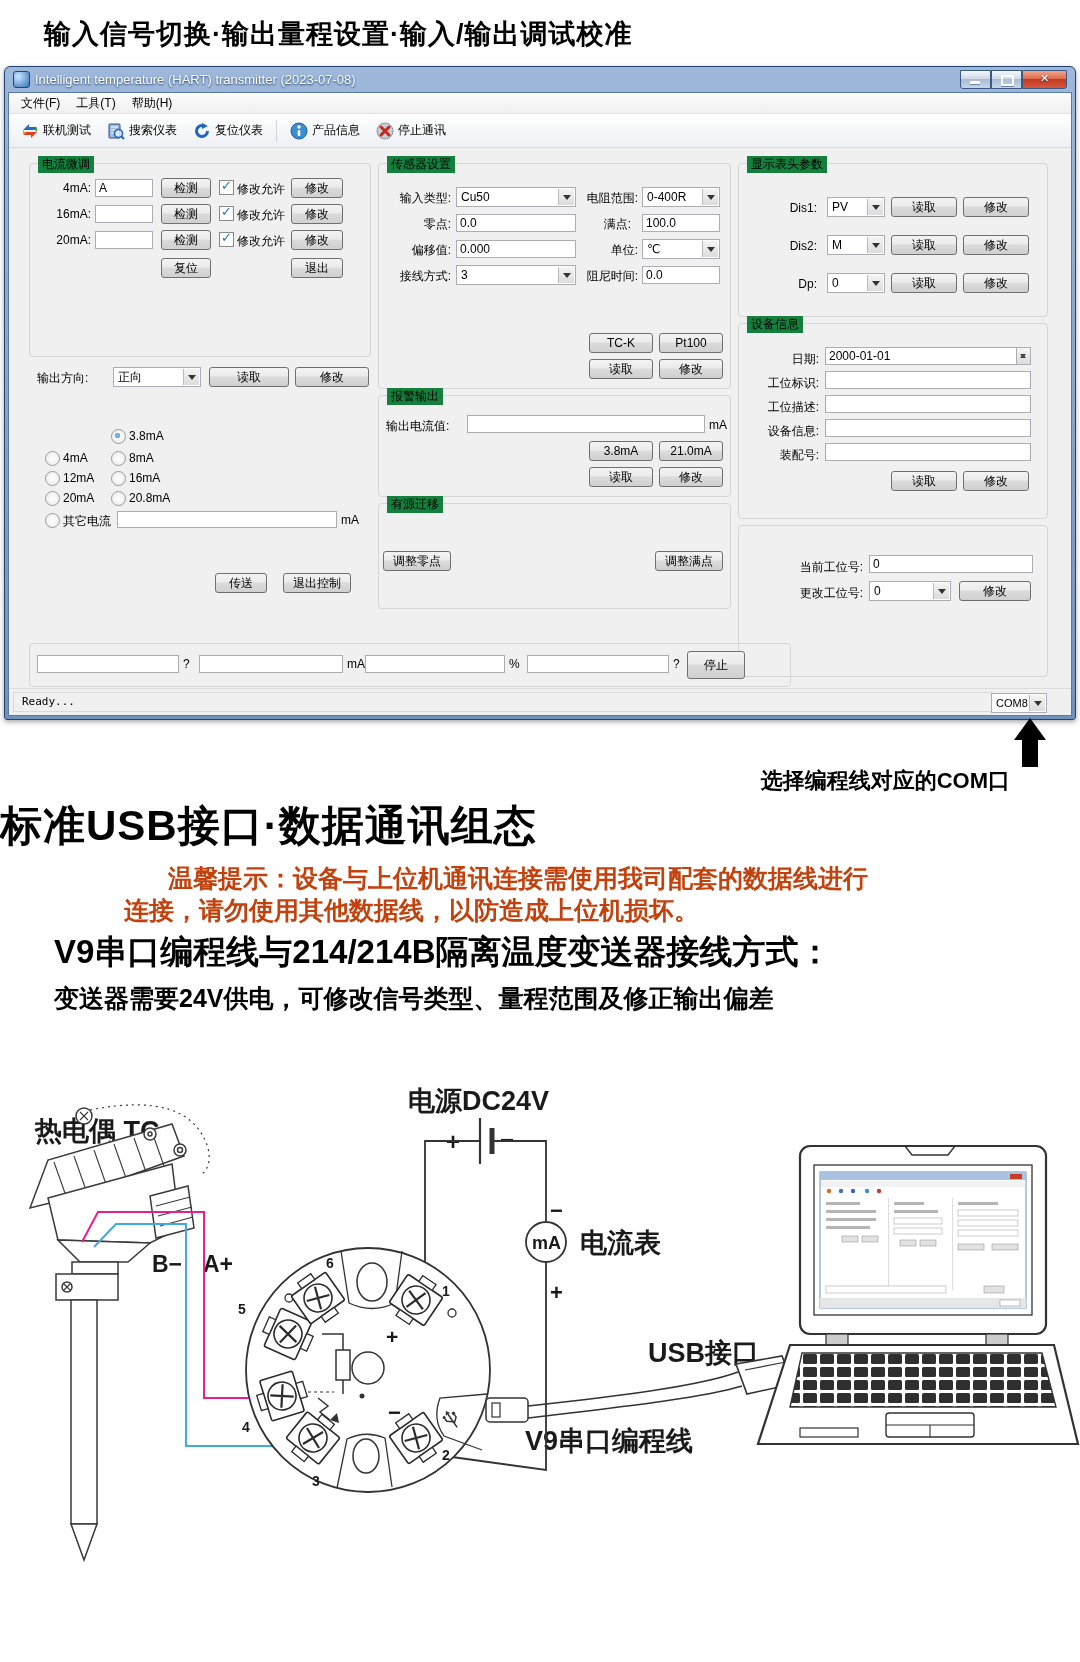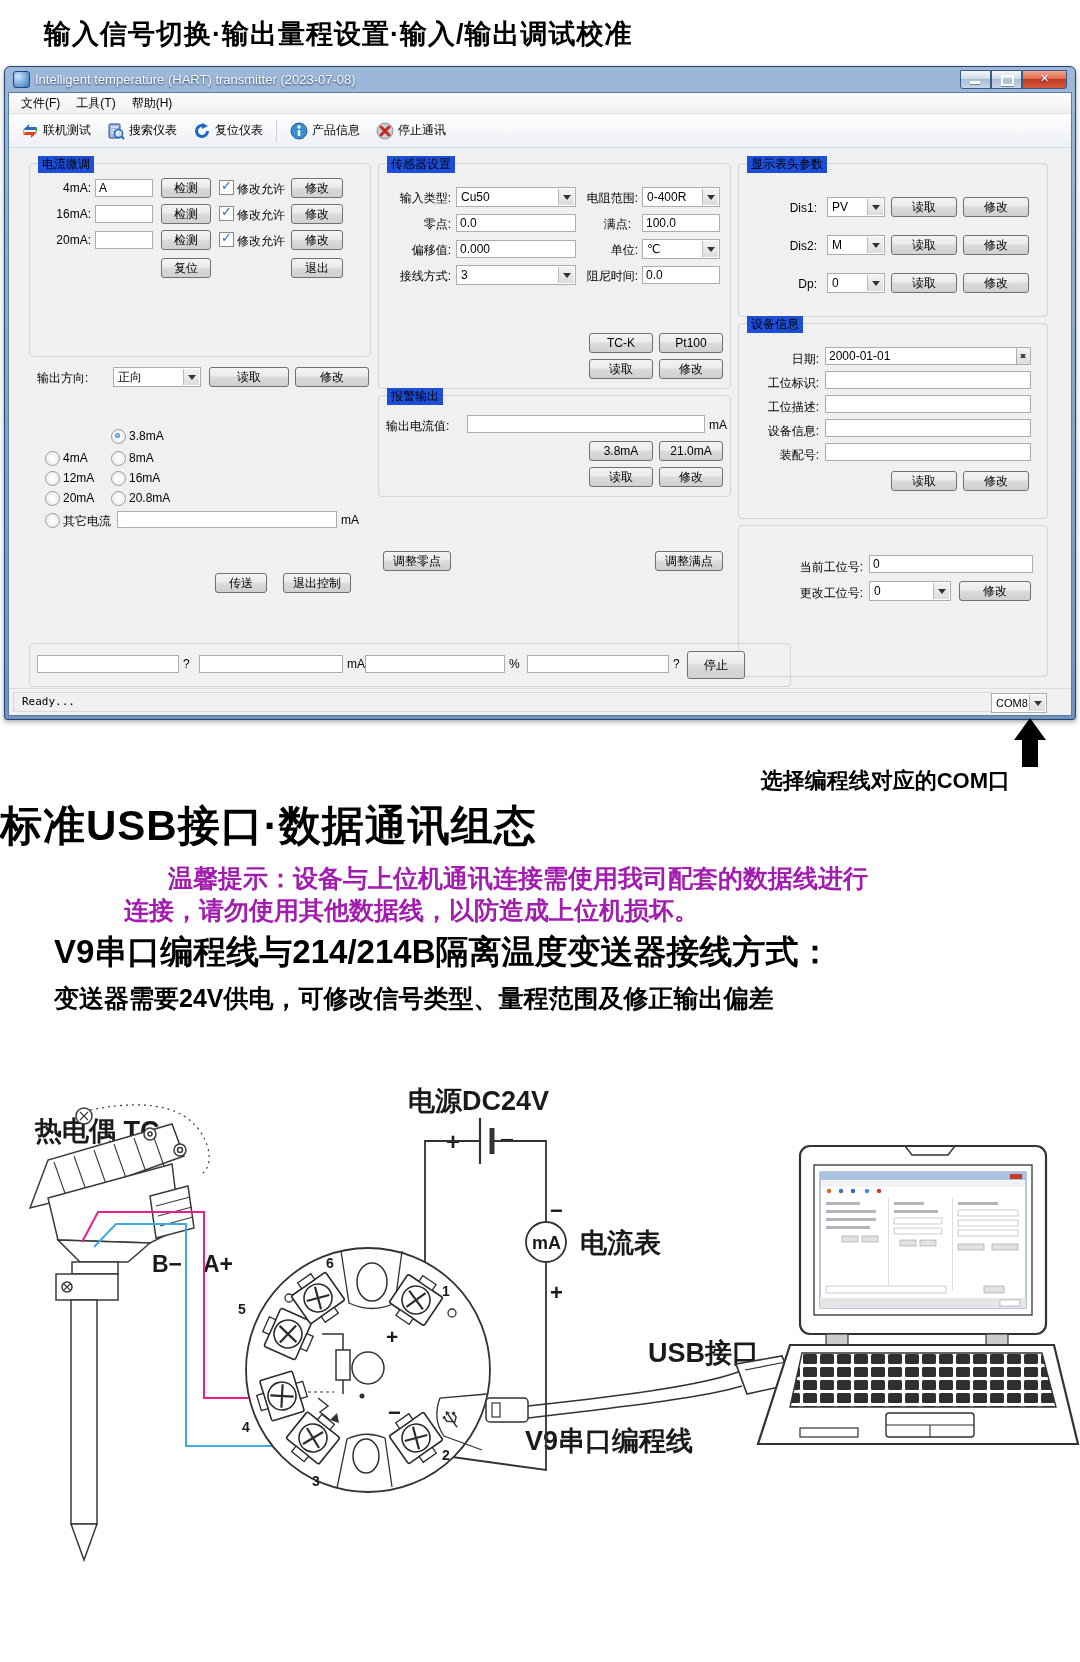--- a/index.html
+++ b/index.html
@@ -28,21 +28,21 @@
   .menubar{height:20px;background:linear-gradient(#fcfcfc,#f0f0f0);display:flex;align-items:center;font-size:12px;padding-left:4px;border-bottom:1px solid #e2e2e2}
   .menubar span{padding:2px 8px}
   .toolbar{height:33px;background:linear-gradient(#fefefe,#edf0f5);border-bottom:1px solid #d7dce3;display:flex;align-items:center;padding-left:4px;font-size:12px}
   .tool{display:flex;align-items:center;gap:4px;padding:3px 8px}
   .tool svg{display:block}
   .tsep{width:1px;height:22px;background:#cdd4dd;margin:0 5px}
 
   
   .client{position:relative;height:540px;background:#f0f0f0;font-size:12px}
   .gb{position:absolute;border:1px solid #d5d5d5;border-radius:4px}
-  .gb>i{position:absolute;top:-8px;left:8px;background:#1d4ed8;padding:0 4px;font-style:normal;font-size:12px}
+  .gb>i{position:absolute;top:-8px;left:8px;background:#15803d;padding:0 4px;font-style:normal;font-size:12px}
   .btn{position:absolute;height:20px;border:1px solid #707070;border-radius:3px;font-size:12px;
        display:flex;align-items:center;justify-content:center;box-sizing:border-box;
        background:linear-gradient(#f3f3f3,#ebebeb 45%,#dbdbdb 50%,#d0d0d0)}
   .inp{position:absolute;height:18px;border:1px solid #abadb3;background:#fff;font-size:12px;
        padding:0 3px;box-sizing:border-box;font-family:inherit}
   .lbl{position:absolute;text-align:right;white-space:nowrap;font-size:12px}
   .lbl-l{position:absolute;text-align:left;white-space:nowrap;font-size:12px}
   .sel{position:absolute;height:20px;border:1px solid #abadb3;background:#fff;box-sizing:border-box;
        font-size:12px;line-height:18px;padding-left:4px;white-space:nowrap;overflow:hidden}
   .sel::before{content:"";position:absolute;right:1px;top:1px;bottom:1px;width:15px;
@@ -66,21 +66,21 @@
        padding-left:8px;font-family:"DejaVu Sans Mono",monospace}
   .com-sel{right:24px;top:4px;width:56px;font-size:11px}
 
   
   .up-arrow{position:absolute;left:1014px;top:718px;width:32px;height:50px}
   .up-arrow::before{content:"";position:absolute;left:0;top:0;border-left:16px solid transparent;
        border-right:16px solid transparent;border-bottom:22px solid #000}
   .up-arrow::after{content:"";position:absolute;left:8px;top:22px;width:16px;height:27px;background:#000}
   .com-note{position:absolute;right:70px;top:766px;font-size:22px;font-weight:bold;white-space:nowrap}
   .usb-heading{position:absolute;left:0;width:1080px;top:798px;text-align:left;font-size:42px;font-weight:900;letter-spacing:1px}
-  .warn{position:absolute;font-size:25px;font-weight:bold;color:#a21caf;white-space:nowrap}
+  .warn{position:absolute;font-size:25px;font-weight:bold;color:#c2410c;white-space:nowrap}
   .wiring-heading{position:absolute;left:54px;top:930px;font-size:33px;font-weight:900;white-space:nowrap}
   .wiring-note{position:absolute;left:54px;top:982px;font-size:25px;font-weight:bold;white-space:nowrap}
 
   svg.diagram{position:absolute;left:0;top:1005px}
   svg text{font-family:"Liberation Sans","DejaVu Sans",sans-serif;font-weight:bold;fill:#1a1a1a}
 </style>
 </head>
 <body>
 
 <div class="h-title">输入信号切换·输出量程设置·输入/输出调试校准</div>
@@ -228,20 +228,23 @@
           <i>报警输出</i>
         </div>
       <span class="lbl-l" style="left:377px;top:270px">输出电流值:</span>
       <input class="inp" style="left: 458px; top: 267px; width: 238px;">
       <span class="lbl-l" style="left:700px;top:270px">mA</span>
       <div class="btn" style="left:580px;top:293px;width:64px">3.8mA</div>
       <div class="btn" style="left:650px;top:293px;width:64px">21.0mA</div>
       <div class="btn" style="left:580px;top:319px;width:64px">读取</div>
       <div class="btn" style="left:650px;top:319px;width:64px">修改</div>
 
+      <div class="gb" style="left:369px;top:355px;width:351px;height:104px">
+          <i>有源迁移</i>
+        </div>
       <div class="btn" style="left:374px;top:403px;width:68px">调整零点</div>
       <div class="btn" style="left:646px;top:403px;width:68px">调整满点</div>
 
       <div class="gb" style="left:729px;top:15px;width:308px;height:152px">
           <i>显示表头参数</i>
         </div>
       <span class="lbl" style="left:748px;top:53px;width:60px">Dis1:</span>
       <div class="sel" style="left:818px;top:49px;width:58px">PV</div>
       <div class="btn" style="left:882px;top:49px;width:66px">读取</div>
       <div class="btn" style="left:954px;top:49px;width:66px">修改</div>

